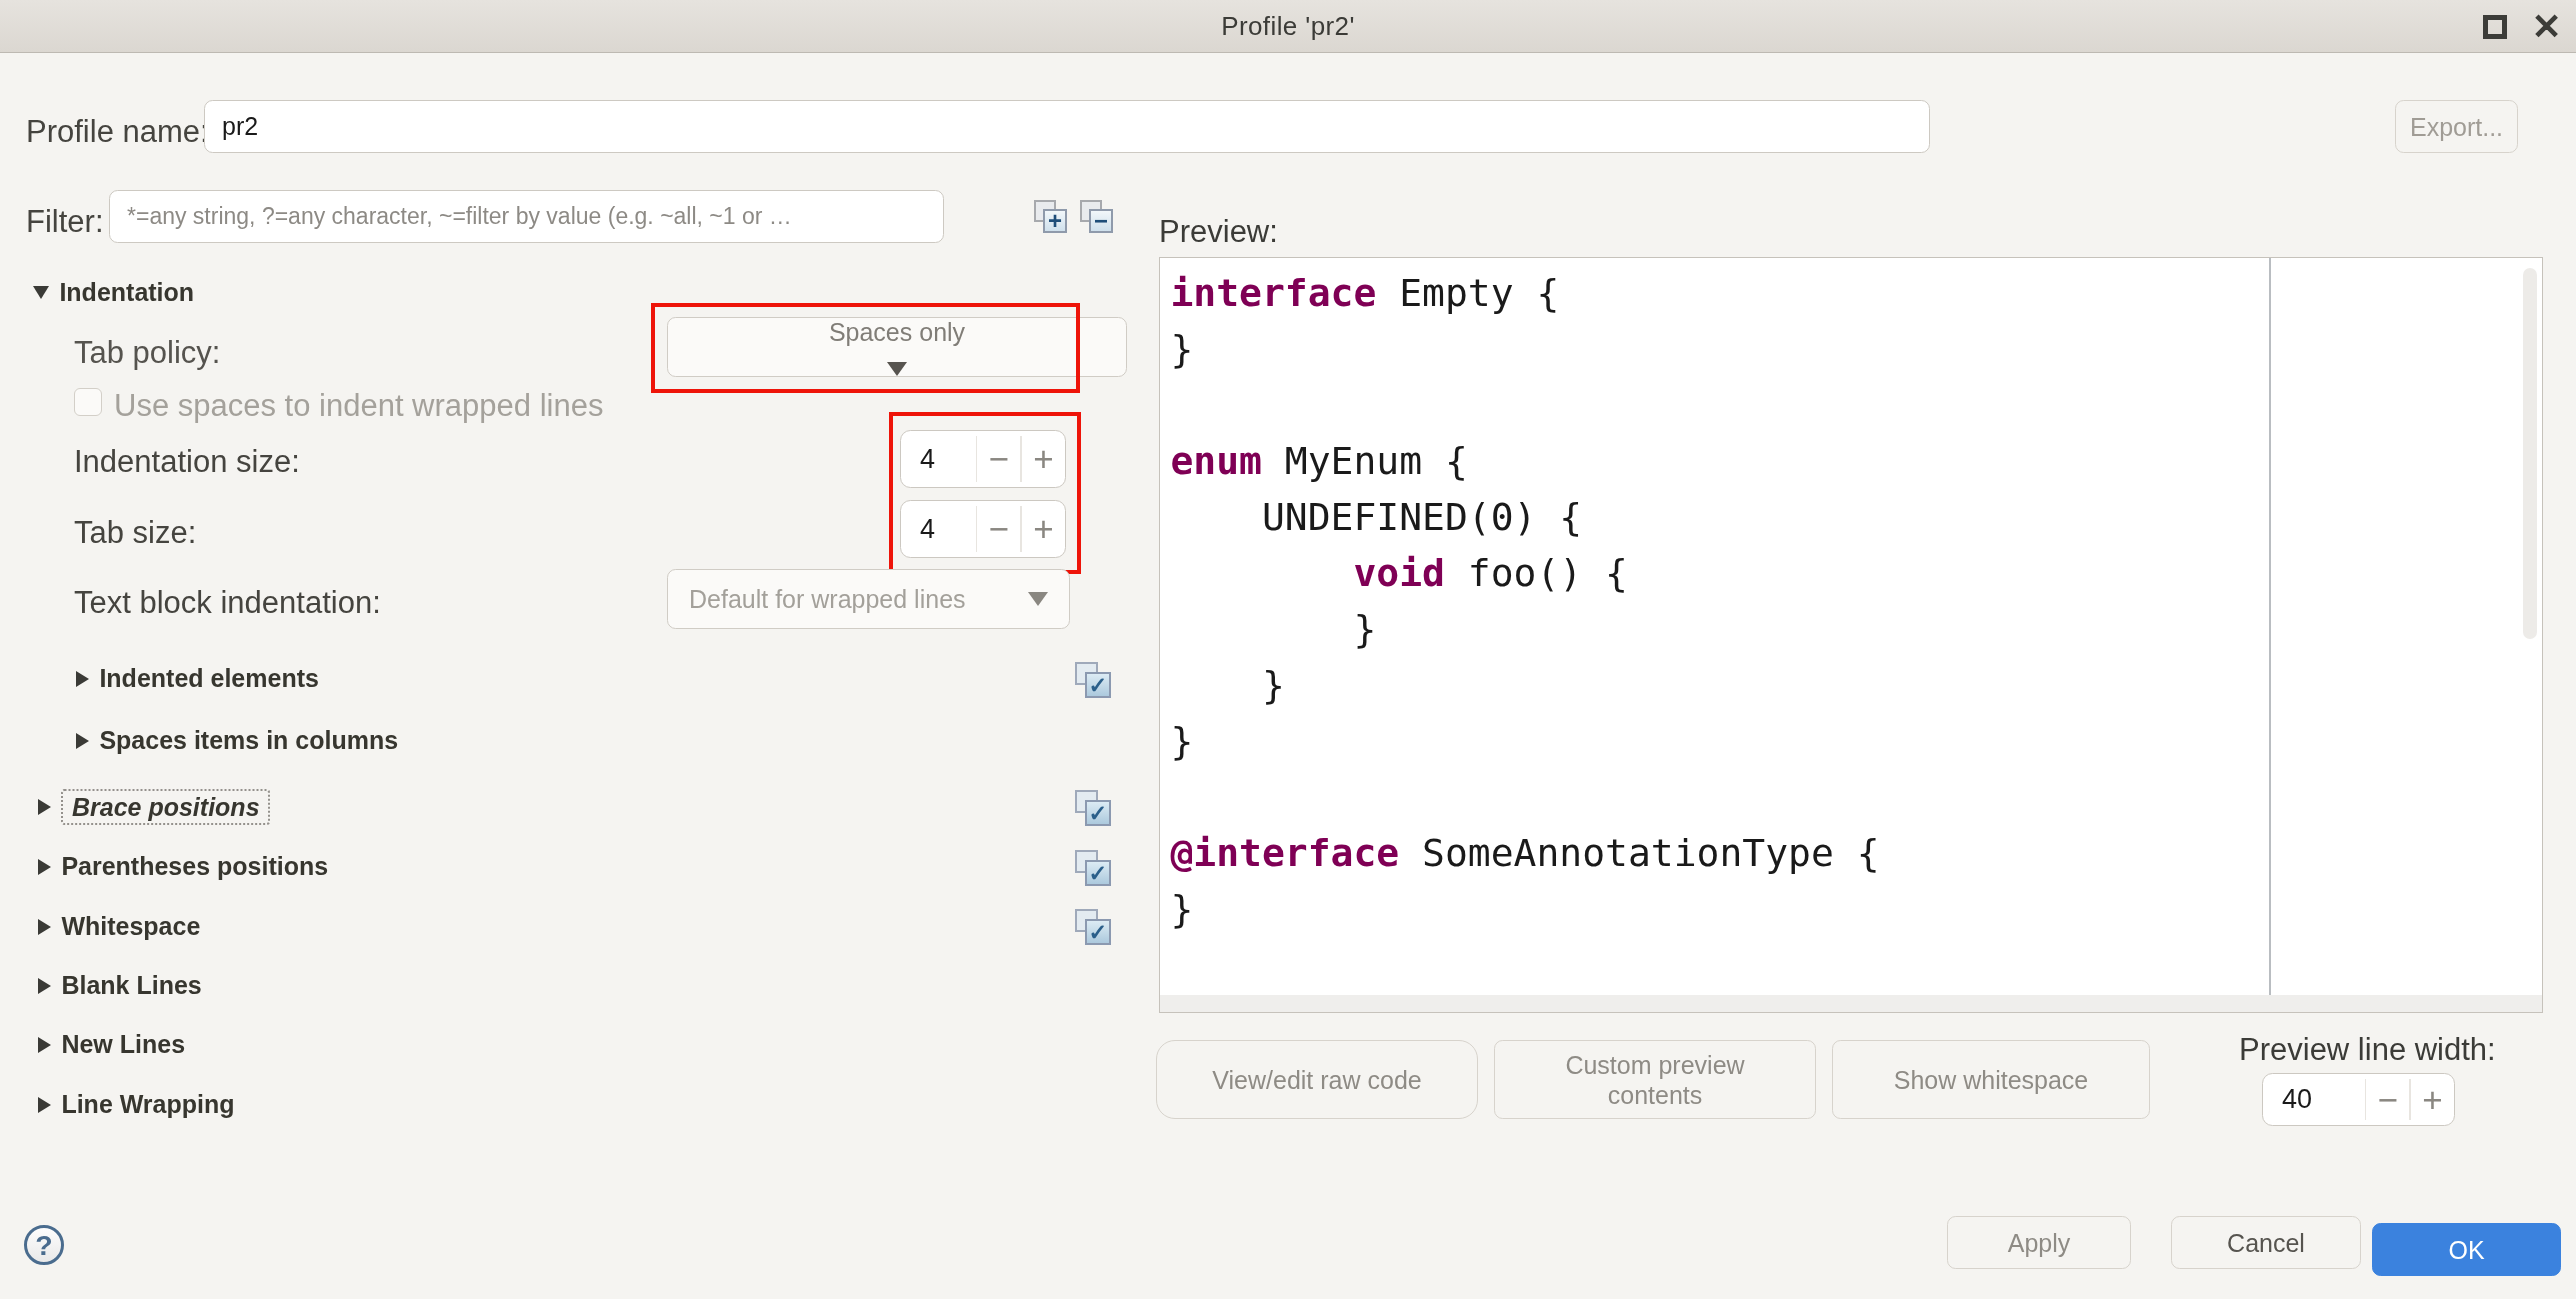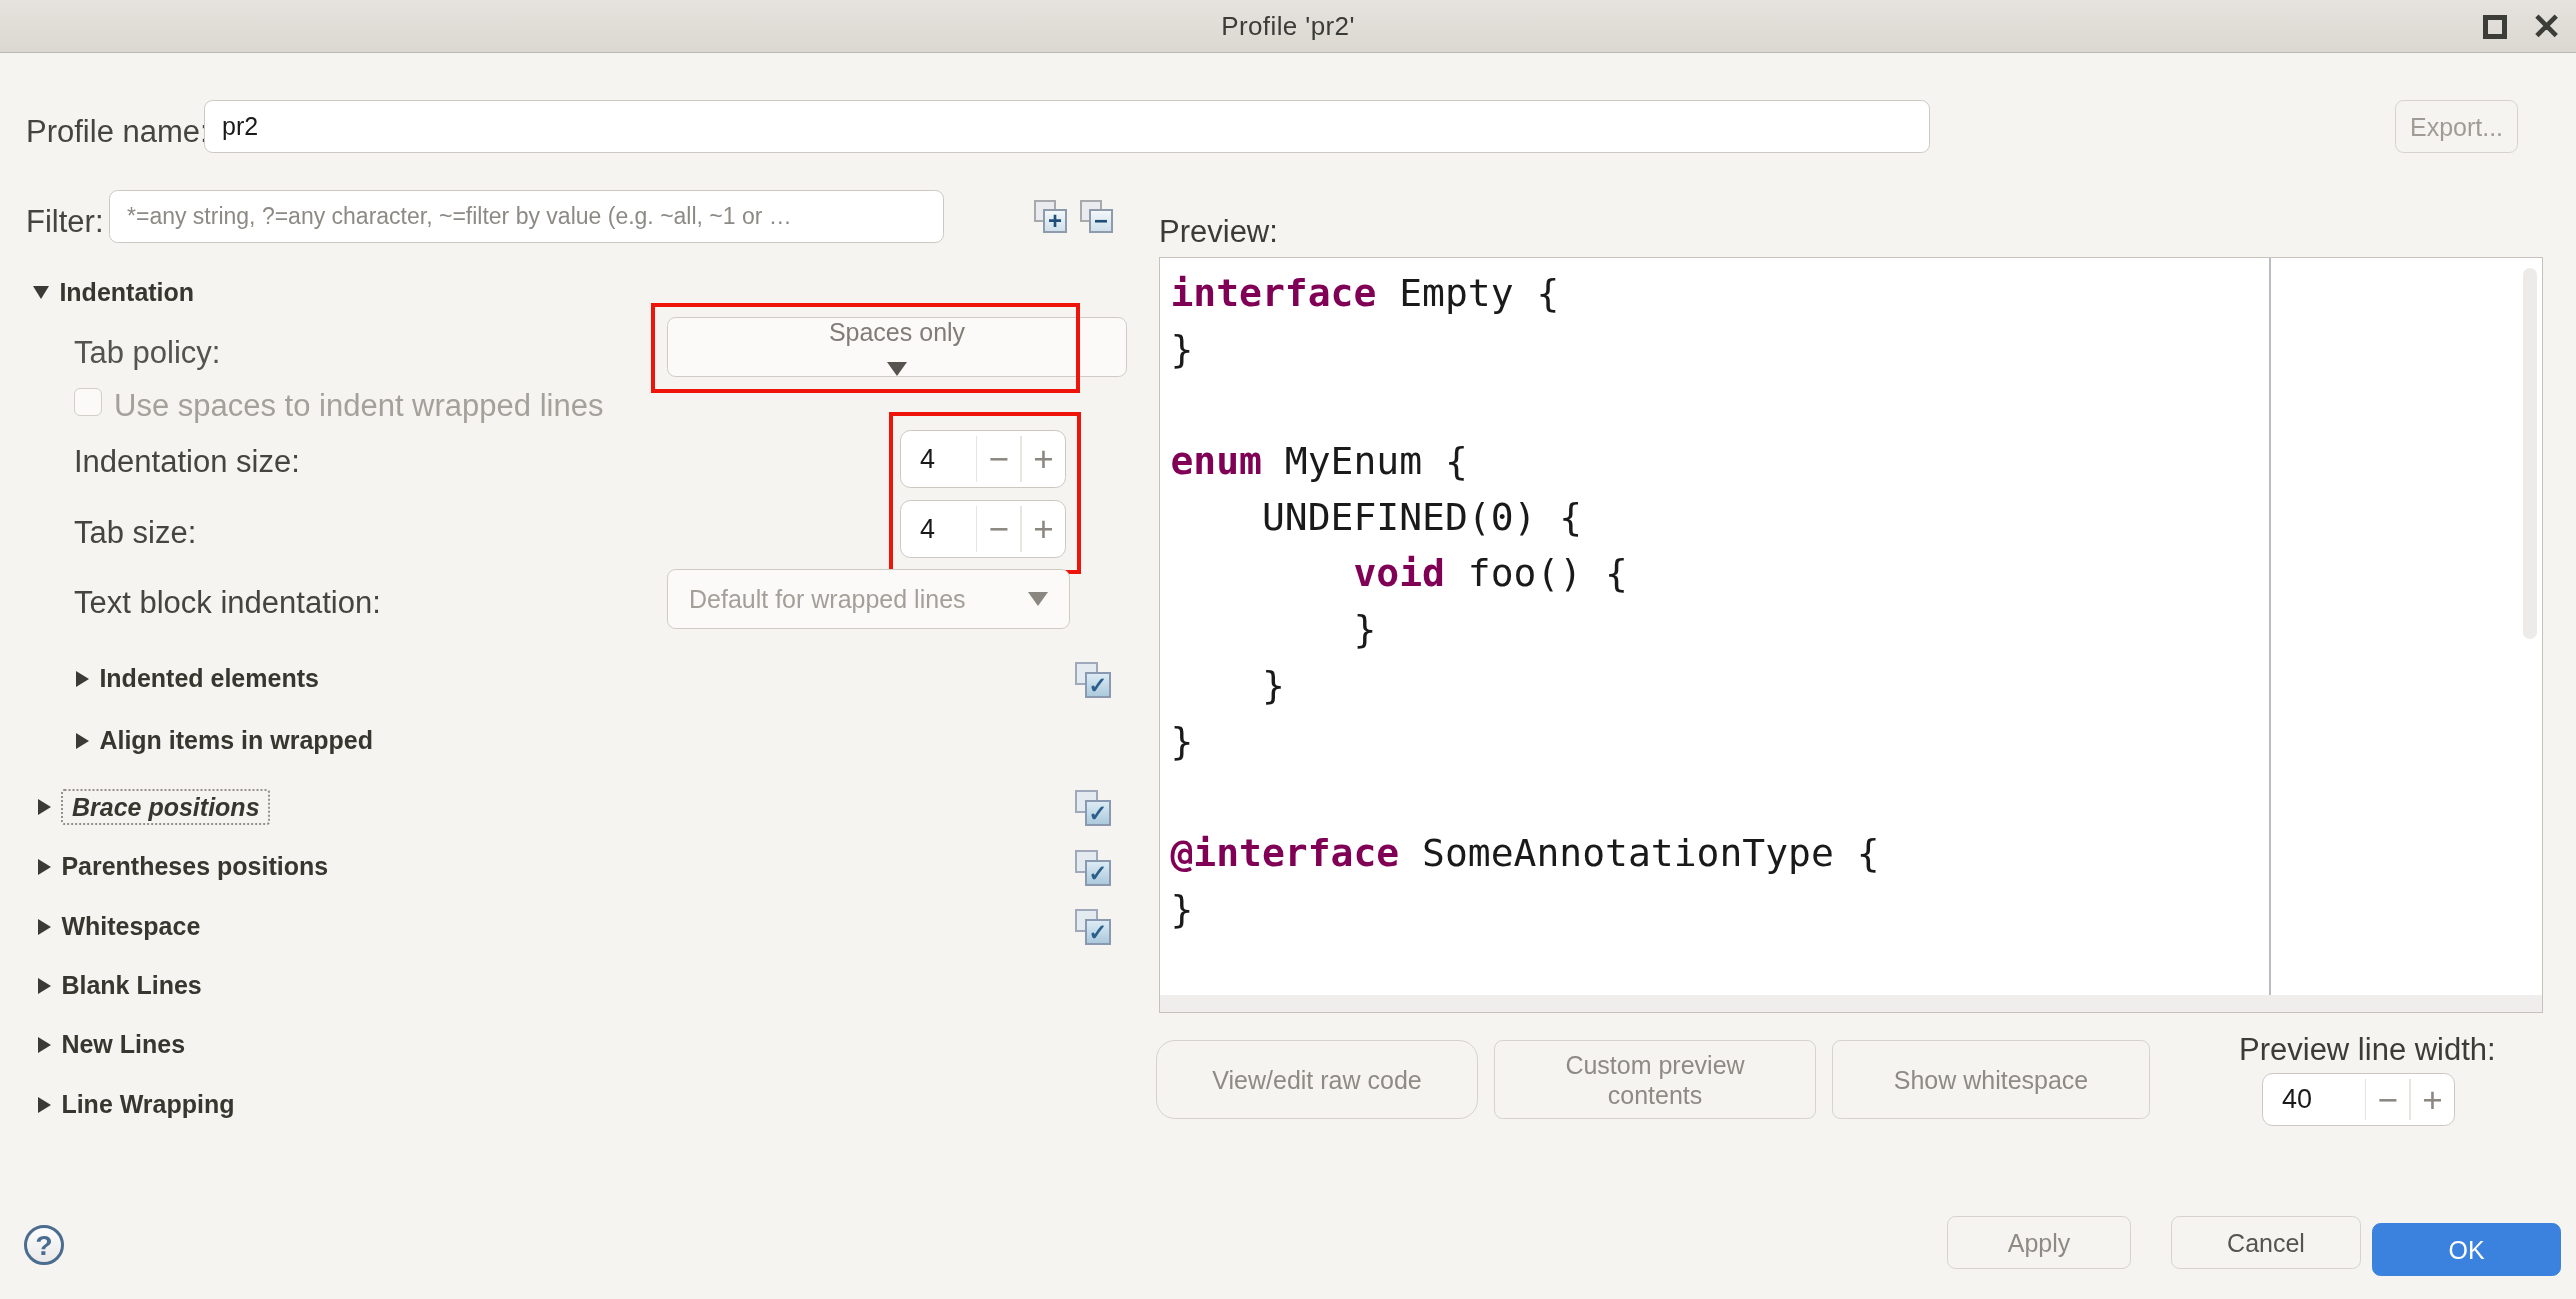--- a/index.html
+++ b/index.html
@@ -195,21 +195,21 @@
   <div class="tri-right"></div>
   <div class="tree-bold">Indented elements</div>
 </div>
 <div class="check-all-icon" style="left:1075px; top:662px;">
   <div class="back"></div>
   <div class="front">✓</div>
 </div>
 
 <div class="tree-row" style="left:76px; top:726px;">
   <div class="tri-right"></div>
-  <div class="tree-bold">Align items in wrapped</div>
+  <div class="tree-bold">Spaces items in columns</div>
 </div>
 
 <div class="tree-row" style="left:38px; top:789px;">
   <div class="tri-right"></div>
   <div class="tree-bold focus-dotted">Brace positions</div>
 </div>
 <div class="check-all-icon" style="left:1075px; top:790px;">
   <div class="back"></div>
   <div class="front">✓</div>
 </div>

